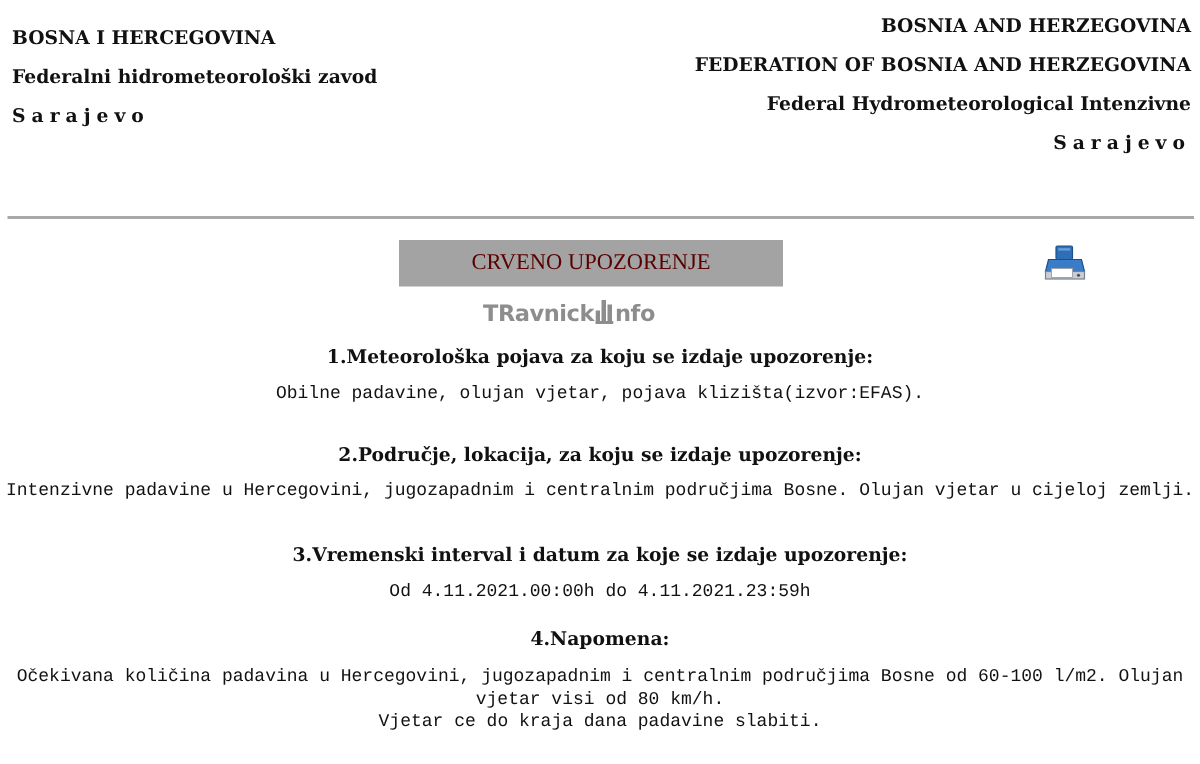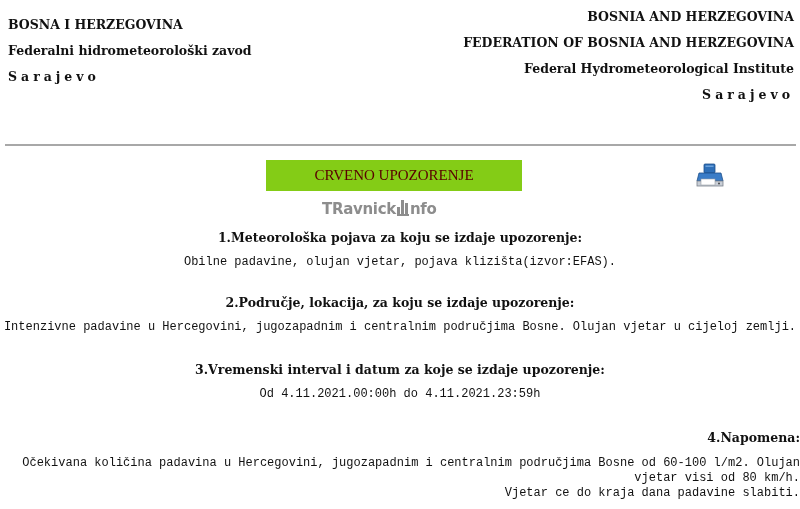--- a/index.html
+++ b/index.html
@@ -44,21 +44,21 @@
       top: 144px;
       height: 0;
       border-top: 2px solid #a8a8a8;
     }
     .alert-badge {
       position: absolute;
       left: 266px;
       top: 160px;
       width: 256px;
       height: 31px;
-      background: #84cc16;
+      background: #a3a3a3;
       color: #5a0000;
       font-family: "Liberation Serif", "DejaVu Serif", serif;
       font-size: 15px;
       text-align: center;
       line-height: 31px;
     }
     .printer {
       position: absolute;
       left: 695px;
       top: 162px;
@@ -99,36 +99,36 @@
     }
     .section p {
       margin: 8px 0 0 0;
       font-size: 12px;
       line-height: 16px;
       font-family: Liberation Mono, monospace;
     }
     .s1 { top: 230px; }
     .s2 { top: 295px; }
     .s3 { top: 362px; }
-    .s4 { top: 430px; text-align: right; }
+    .s4 { top: 418px; }
     .s4 p { margin-top: 10px; line-height: 15px; }
   </style>
 </head>
 <body>
 
 <div class="header-left">
-  <div class="hline">BOSNA I HERZEGOVINA</div>
+  <div class="hline">BOSNA I HERCEGOVINA</div>
   <div class="hline">Federalni hidrometeorološki zavod</div>
   <div class="hline spaced">Sarajevo</div>
 </div>
 
 <div class="header-right">
   <div class="hline">BOSNIA AND HERZEGOVINA</div>
   <div class="hline">FEDERATION OF BOSNIA AND HERZEGOVINA</div>
-  <div class="hline">Federal Hydrometeorological Institute</div>
+  <div class="hline">Federal Hydrometeorological Intenzivne</div>
   <div class="hline spaced">Sarajevo</div>
 </div>
 
 <div class="rule"></div>
 
 <div class="alert-badge">CRVENO UPOZORENJE</div>
 
 <div class="printer">
   <svg width="30" height="28" viewBox="0 0 30 28">
     <rect x="9" y="2" width="11" height="9" rx="1" fill="#2e6fb8" stroke="#1d4f8a" stroke-width="0.8"></rect>

